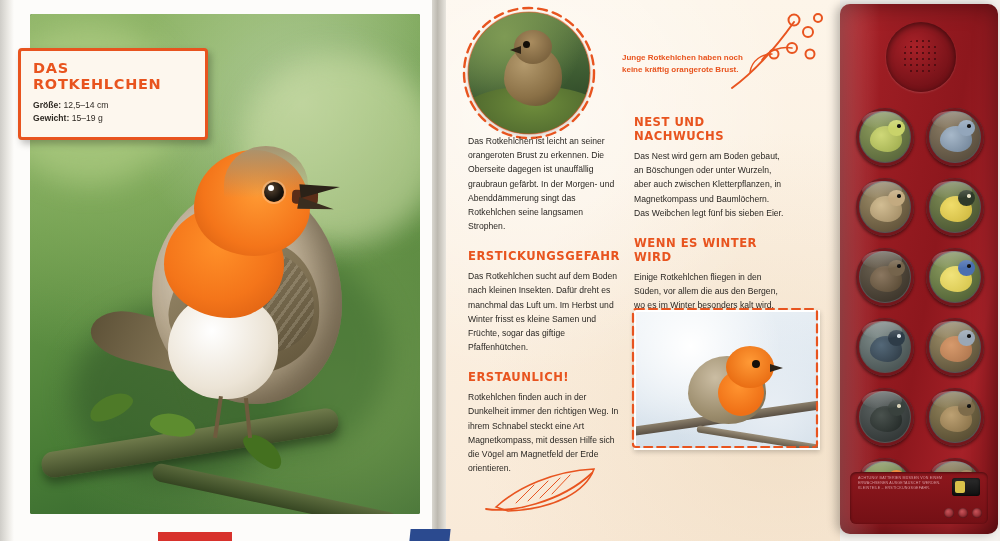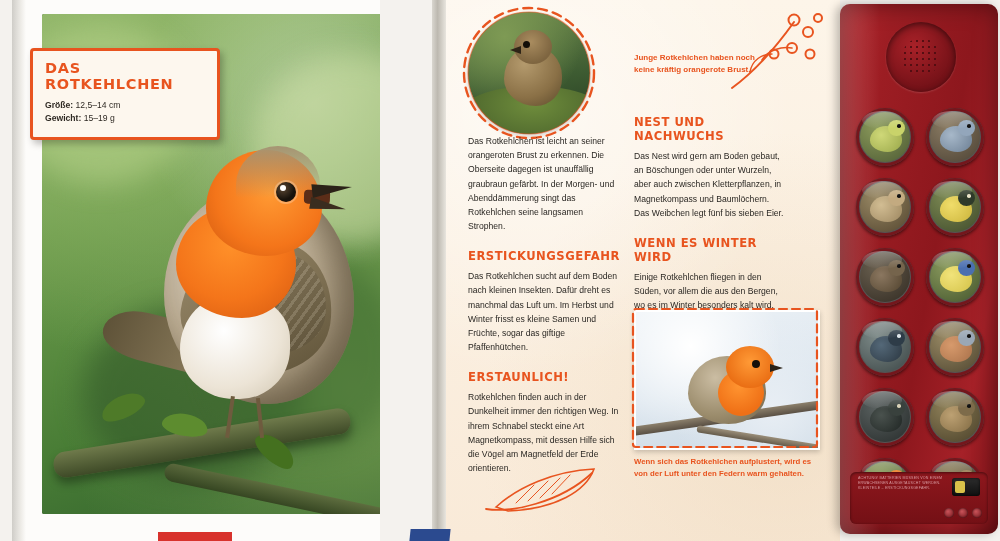--- a/index.html
+++ b/index.html
@@ -17,23 +17,23 @@
 
   #page {
     position: absolute;
     inset: 0;
     background: #f4f2ee;
   }
 
   
   .left-page {
     position: absolute;
-    left: 12px;
+    left: 0;
     top: 0;
-    width: 368px;
+    width: 432px;
     height: 541px;
     background: #fdfcfa;
     overflow: hidden;
   }
   .left-page-edge {
     position: absolute;
     left: 0;
     top: 0;
     width: 14px;
     height: 541px;
@@ -284,21 +284,21 @@
     position: absolute; left: 14px; top: 4px; width: 138px; height: 138px;
     pointer-events: none;
   }
 
   
   .sprig { position: absolute; right: 8px; top: 6px; width: 110px; height: 90px; }
 
   
   .caption-top {
     position: absolute;
-    left: 188px; top: 52px;
+    left: 176px; top: 52px;
     width: 136px;
     color: #e8541f;
     font-size: 8px;
     line-height: 1.45;
     font-weight: 700;
   }
   .col {
     position: absolute;
     width: 152px;
   }
@@ -610,21 +610,20 @@
         <div class="br"></div>
         <div class="h"></div>
         <div class="e"></div>
         <div class="bk"></div>
       </div>
     </div>
     <svg style="position:absolute;left:184px;top:306px;width:190px;height:144px;" viewBox="0 0 190 144">
       <rect x="3" y="3" width="184" height="138" rx="3" fill="none" stroke="#e8541f" stroke-width="2.2" stroke-dasharray="8 5" stroke-linecap="round"></rect>
     </svg>
 
-    <div class="caption-bottom">Wenn sich das Rotkehlchen aufplustert, wird es von der Luft unter den Federn warm gehalten.</div>
 
     <svg class="feather-doodle" viewBox="0 0 130 60">
       <path d="M4,52 C28,56 78,46 110,16" fill="none" stroke="#e8541f" stroke-width="1.8" stroke-linecap="round"></path>
       <path d="M14,50 C36,30 72,14 112,12 C104,34 74,52 26,54 Z" fill="none" stroke="#e8541f" stroke-width="1.6"></path>
       <path d="M34,46 L52,28 M46,44 L66,24 M58,41 L78,21 M70,37 L88,18" stroke="#e8541f" stroke-width="1" fill="none" stroke-linecap="round"></path>
     </svg>
   </div>
 
   <div class="sound-module">
     <div class="sm-sheen"></div>

